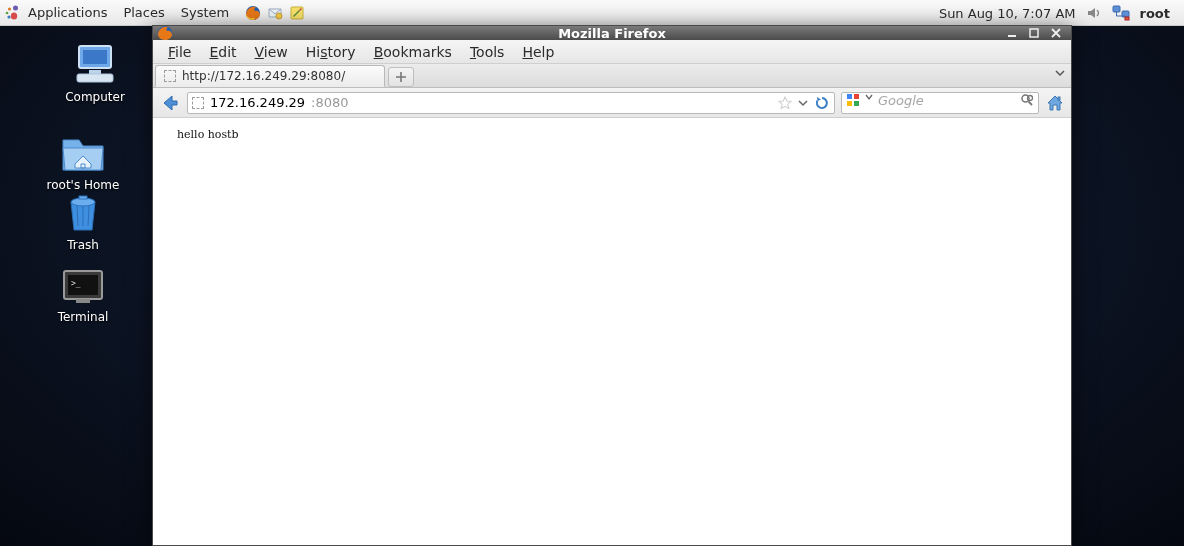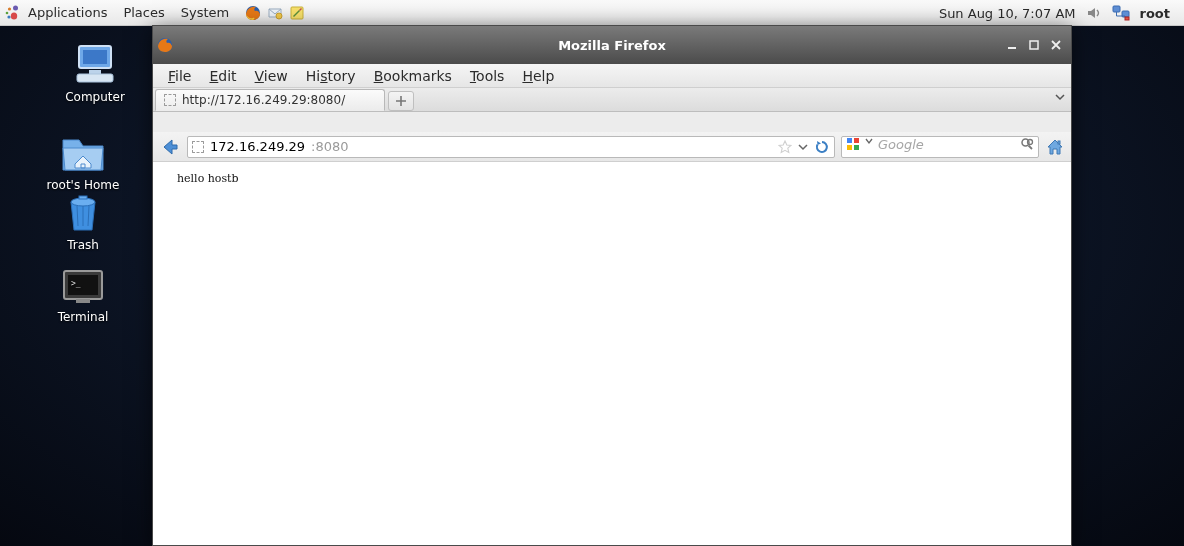--- a/index.html
+++ b/index.html
@@ -14,36 +14,36 @@
   .top-panel .right { margin-left:auto; display:flex; align-items:flex-end; gap:10px; padding-right:14px; }
   .gnome-foot { width:16px; height:16px; }
   .bold { font-weight:bold; }
 
   
   .desktop-icon { position:absolute; width:110px; text-align:center; color:#fff; font-size:12px; text-shadow:0 1px 2px #000; }
   .desktop-icon .label { margin-top:4px; }
 
   
   .window { position:absolute; left:152px; top:25px; width:920px; height:521px; background:#ececec; border:1px solid #4a4a4a; box-shadow:0 4px 20px rgba(0,0,0,0.6); display:flex; flex-direction:column; }
-  .titlebar { height:38px; background:linear-gradient(#7a7a7a,#4b4b4b); display:flex; align-items:center; color:#fff; font-weight:bold; font-size:13px; position:relative; }
+  .titlebar { height:14px; background:linear-gradient(#7a7a7a,#4b4b4b); display:flex; align-items:center; color:#fff; font-weight:bold; font-size:13px; position:relative; }
   .titlebar .title { position:absolute; left:0; right:0; text-align:center; pointer-events:none; }
   .titlebar .tb-icon { width:16px;height:16px;margin-left:4px; position:relative; z-index:2;}
   .titlebar .win-controls { margin-left:auto; display:flex; gap:8px; padding-right:8px; position:relative; z-index:2;}
   .win-btn { width:14px; height:14px; display:flex; align-items:center; justify-content:center; color:#eee; font-size:12px; cursor:default;}
 
   .menubar { height:24px; background:linear-gradient(#f5f5f5,#e6e6e6); display:flex; align-items:center; padding:0 6px; gap:0; border-bottom:1px solid #cfcfcf; font-size:14px; color:#2b2b2b;}
   .menubar .m { padding:2px 9px; }
   .menubar .m .ul { text-decoration:underline; }
 
   .tabbar { height:24px; background:linear-gradient(#ececec,#dcdcdc); display:flex; align-items:flex-end; border-bottom:1px solid #bdbdbd; position:relative;}
   .tab { height:22px; background:linear-gradient(#fbfbfb,#ececec); border:1px solid #b8b8b8; border-bottom:1px solid #ececec; border-radius:3px 3px 0 0; display:flex; align-items:center; padding:0 8px; margin-left:2px; gap:6px; font-size:12px; color:#333; width:230px; }
   .newtab { width:26px; height:20px; margin-left:3px; border:1px solid #bfbfbf; border-radius:3px; background:linear-gradient(#f4f4f4,#e3e3e3); display:flex; align-items:center; justify-content:center; color:#666; font-size:14px;}
   .tab-dropdown { position:absolute; right:6px; top:4px; color:#555; font-size:10px;}
 
-  .navrow { height:30px; background:linear-gradient(#f3f3f3,#e7e7e7); display:flex; align-items:center; padding:0 6px; gap:6px; border-bottom:1px solid #cfcfcf;margin-top:20px;}
+  .navrow { height:30px; background:linear-gradient(#f3f3f3,#e7e7e7); display:flex; align-items:center; padding:0 6px; gap:6px; border-bottom:1px solid #cfcfcf;}
   .nav-btn { width:22px; height:22px; display:flex; align-items:center; justify-content:center;}
   .urlbox { flex:1; height:22px; background:#fff; border:1px solid #b9b9b9; border-radius:2px; display:flex; align-items:center; padding:0 4px; gap:6px; font-size:13px;}
   .urlbox .host { color:#000; }
   .urlbox .port { color:#9a9a9a; }
   .urlbox .spacer { flex:1; }
   .url-icons { display:flex; align-items:center; gap:6px; color:#888;}
   .searchbox { width:198px; height:22px; background:#fff; border:1px solid #b9b9b9; border-radius:2px; display:flex; align-items:flex-start; padding:0 4px; gap:5px; font-size:13px; color:#888;}
   .searchbox .ph { color:#a6a6a6; font-style:italic; }
   .home-btn { width:20px; height:20px; display:flex; align-items:center; justify-content:center;}
 

